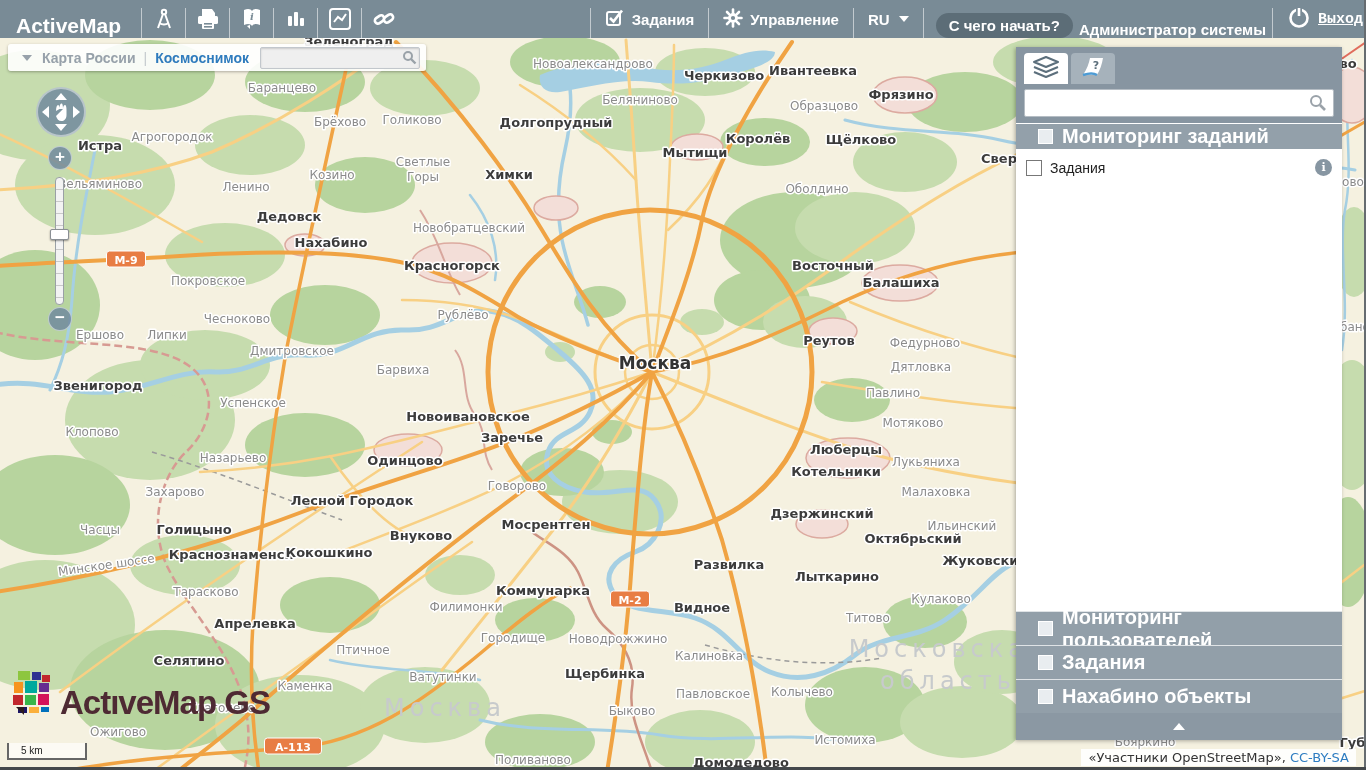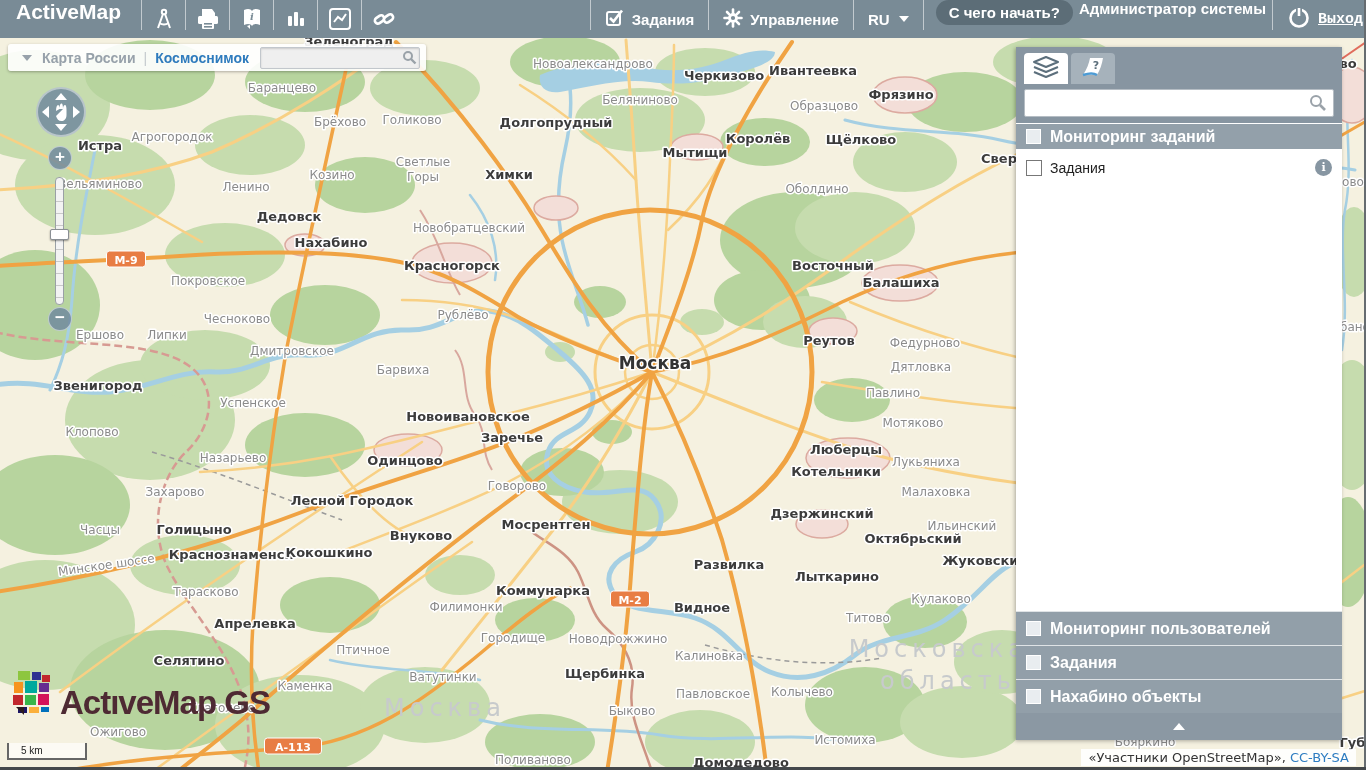--- a/index.html
+++ b/index.html
@@ -1,20 +1,20 @@
 <!DOCTYPE html>
 <html><head>
 <meta charset="utf-8">
 <style>
   html,body{margin:0;padding:0;}
   body{width:1366px;height:770px;position:relative;overflow:hidden;background:#f5f1e0;
        font-family:"Liberation Sans",sans-serif;}
   
   #topbar{position:absolute;left:0;top:0;width:1366px;height:38px;background:#798b96;
-          display:flex;align-items:flex-start;color:#fff;z-index:50;}
+          display:flex;align-items:flex-end;color:#fff;z-index:50;}
   .brand{font-size:21px;font-weight:bold;padding:0 20px 0 16px;letter-spacing:0;}
   .vsep{width:1px;height:30px;background:rgba(255,255,255,.55);flex:0 0 1px;}
   .tool{width:43px;height:38px;display:flex;align-items:center;justify-content:center;cursor:pointer;}
   .tool svg{display:block;}
   .tb-btn{display:flex;align-items:center;gap:7px;padding:0 14px;height:38px;font-size:15px;
           font-weight:bold;cursor:pointer;white-space:nowrap;}
   .pill{background:#5c6d77;border-radius:14px;padding:4px 13px;font-size:15px;font-weight:bold;
         margin-left:12px;cursor:pointer;white-space:nowrap;}
   .admin{padding:0 6px;font-size:15px;font-weight:bold;white-space:nowrap;}
   .caret{width:0;height:0;border-left:5px solid transparent;border-right:5px solid transparent;
@@ -74,22 +74,22 @@
   #panel{position:absolute;left:1016px;top:47px;width:326px;height:693px;z-index:45;
          box-shadow:-1px 1px 4px rgba(0,0,0,.3);display:flex;flex-direction:column;background:#8795a1;}
   #ptabs{height:37px;display:flex;align-items:flex-end;padding-left:8px;background:#8795a1;}
   .ptab{width:44px;height:31px;border-radius:4px 4px 0 0;display:flex;align-items:center;justify-content:center;cursor:pointer;}
   .ptab.on{background:#fff;}
   .ptab.off{background:#a6b2bb;margin-left:3px;}
   #psearch-row{padding:5px 8px 6px 8px;background:#8795a1;border-bottom:1px solid #fff;}
   #psearch{position:relative;height:26px;background:#fff;border:1px solid #b5bdc4;border-radius:2px;}
   #psearch input{position:absolute;left:5px;top:2px;width:270px;height:20px;border:none;outline:none;font-size:13px;background:transparent;}
   #psearch .mag{top:4px;right:6px;}
-  .ghead{height:25px;background:#93a0aa;display:flex;align-items:center;padding:0 10px;gap:9px;
-         color:#fff;font-weight:bold;font-size:16px;cursor:pointer;}
+  .ghead{height:25px;background:#93a0aa;display:flex;align-items:center;padding:0 22px;gap:9px;
+         color:#fff;font-weight:bold;font-size:20px;cursor:pointer;}
   .gcheck{width:13px;height:13px;background:#e9edf0;border:1px solid #fff;flex:0 0 13px;cursor:pointer;}
   #pcontent{flex:1;background:#fff;overflow:hidden;}
   .lrow{display:flex;align-items:center;padding:10px 10px;gap:8px;font-size:14px;color:#222;}
   .lcheck{width:14px;height:14px;background:#fff;border:1px solid #777;flex:0 0 14px;cursor:pointer;}
   .lrow .grow{flex:1;}
   .info-i{width:17px;height:17px;border-radius:50%;background:#8796a2;color:#fff;font-size:11px;font-weight:bold;
           display:flex;align-items:center;justify-content:center;font-family:"DejaVu Serif",serif;cursor:pointer;}
   .ghead.b{height:33px;border-top:1px solid #dfe3e6;background:#929fa9;}
   #pfooter{height:27px;background:#8b98a3;display:flex;align-items:center;justify-content:center;cursor:pointer;}
   #pfooter .up{width:0;height:0;border-left:6px solid transparent;border-right:6px solid transparent;

